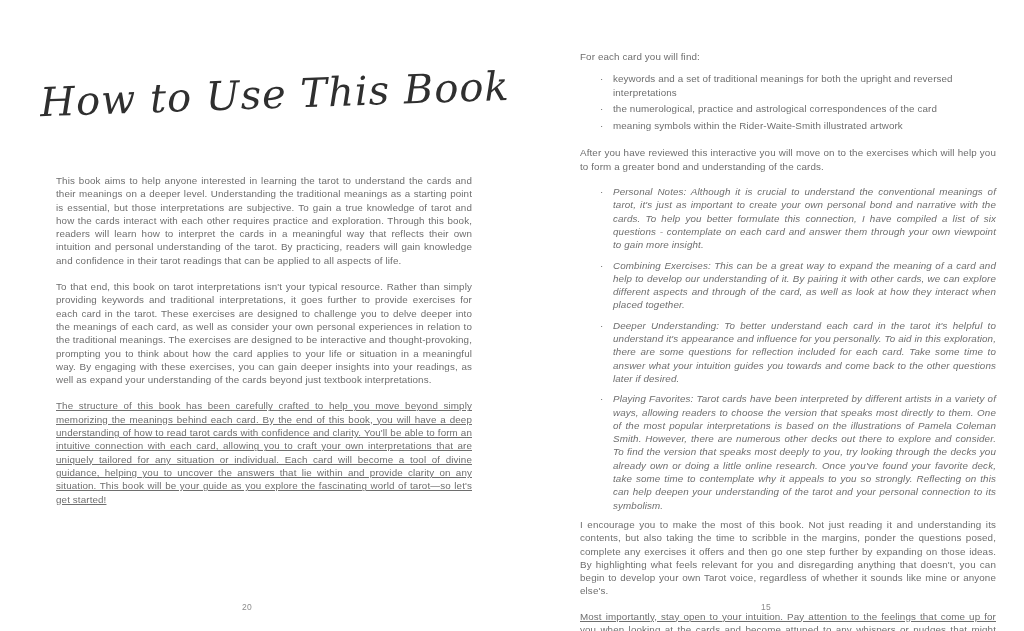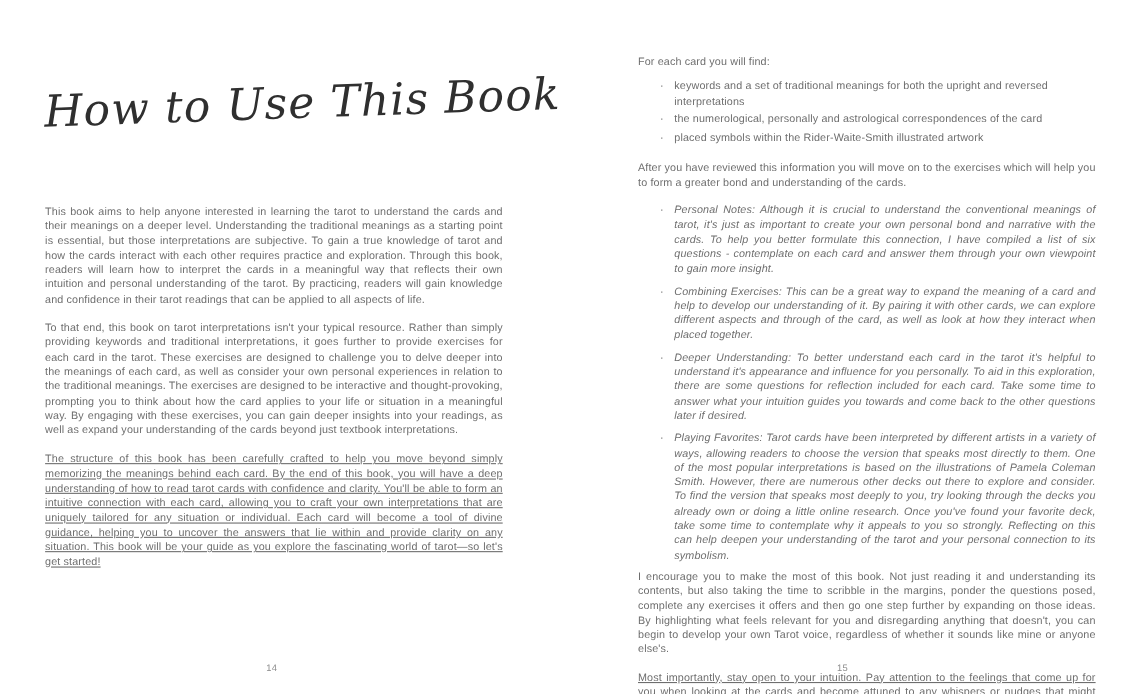--- a/index.html
+++ b/index.html
@@ -40,23 +40,22 @@
     line-height: 58px;
     color: #2f2f2f;
     letter-spacing: 1px;
     transform: rotate(-2deg);
     white-space: nowrap;
   }
 
   .left-body {
     position: absolute;
     top: 174px;
-    left: 1px;
+    left: 16px;
     width: 100%;
-    margin-top: 12px;
   }
   .para {
     text-align: justify;
     margin-bottom: 13px;
   }
   .para:last-child { margin-bottom: 0; text-decoration: underline; }
 
   .right-body {
     position: absolute;
     top: 50px;
@@ -127,29 +126,29 @@
 
       <p class="intro-line">For each card you will find:</p>
 
       <ul class="plain-list find-list">
         <li>
           <span class="bullet-marker">·</span>
           <span class="li-text">keywords and a set of traditional meanings for both the upright and reversed interpretations</span>
         </li>
         <li>
           <span class="bullet-marker">·</span>
-          <span class="li-text">the numerological, personally and astrological correspondences of the card</span>
+          <span class="li-text">the numerological, practice and astrological correspondences of the card</span>
         </li>
         <li>
           <span class="bullet-marker">·</span>
-          <span class="li-text">placed symbols within the Rider-Waite-Smith illustrated artwork</span>
+          <span class="li-text">meaning symbols within the Rider-Waite-Smith illustrated artwork</span>
         </li>
       </ul>
 
-      <p class="after-para">After you have reviewed this information you will move on to the exercises which will help you to form a greater bond and understanding of the cards.</p>
+      <p class="after-para">After you have reviewed this interactive you will move on to the exercises which will help you to form a greater bond and understanding of the cards.</p>
 
       <ul class="plain-list exercise-list">
         <li>
           <span class="bullet-marker">·</span>
           <span class="li-text">Personal Notes: Although it is crucial to understand the conventional meanings of tarot, it's just as important to create your own personal bond and narrative with the cards. To help you better formulate this connection, I have compiled a list of six questions - contemplate on each card and answer them through your own viewpoint to gain more insight.</span>
         </li>
         <li>
           <span class="bullet-marker">·</span>
           <span class="li-text">Combining Exercises: This can be a great way to expand the meaning of a card and help to develop our understanding of it. By pairing it with other cards, we can explore different aspects and through of the card, as well as look at how they interact when placed together.</span>
         </li>
@@ -164,16 +163,16 @@
       </ul>
 
       <div class="closing">
         <p class="para">I encourage you to make the most of this book. Not just reading it and understanding its contents, but also taking the time to scribble in the margins, ponder the questions posed, complete any exercises it offers and then go one step further by expanding on those ideas. By highlighting what feels relevant for you and disregarding anything that doesn't, you can begin to develop your own Tarot voice, regardless of whether it sounds like mine or anyone else's.</p>
         <p class="para">Most importantly, stay open to your intuition. Pay attention to the feelings that come up for you when looking at the cards and become attuned to any whispers or nudges that might help you gain a deeper understanding of them. With continued practice and curiosity, you can find yourself connecting to the cards on a profound level.</p>
       </div>
 
     </div>
   </div>
 
-  <div class="page-number page-number-left">14</div>
+  <div class="page-number page-number-left">20</div>
   <div class="page-number page-number-right">15</div>
 
 </div>
 
 </body></html>

